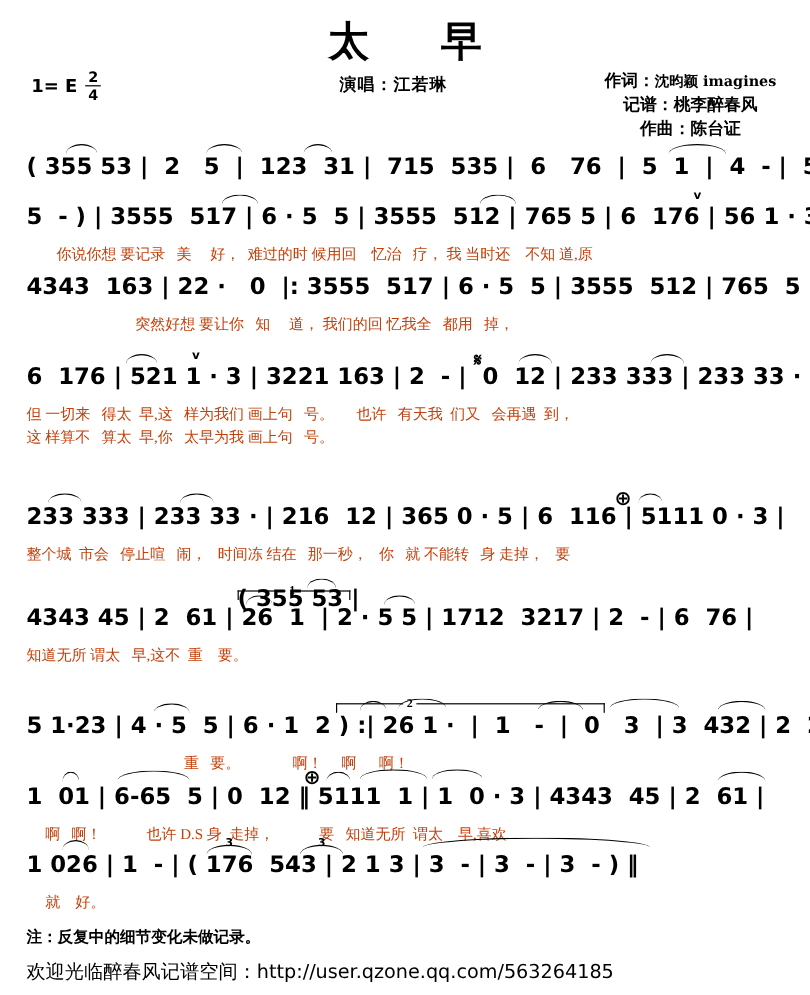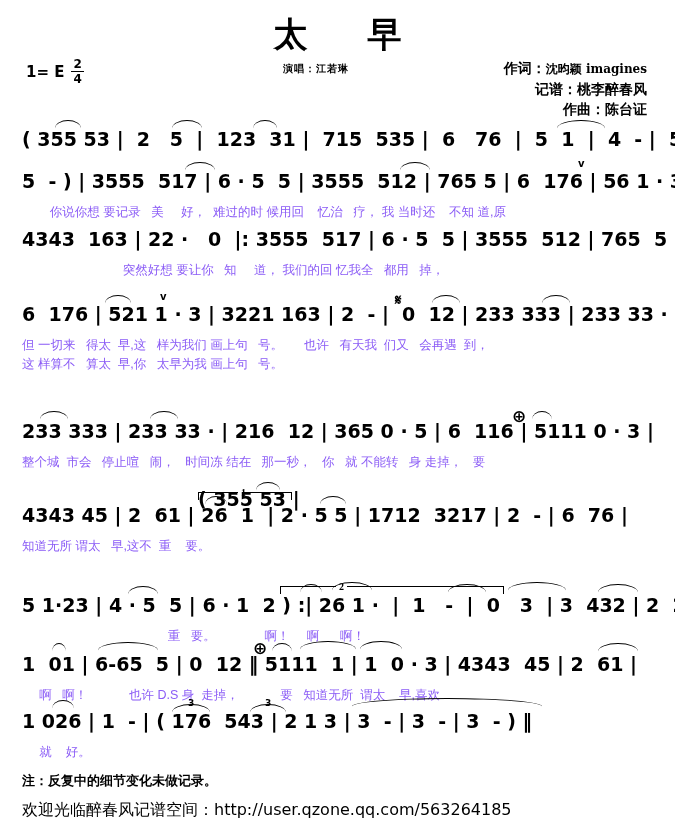--- a/index.html
+++ b/index.html
@@ -25,51 +25,51 @@
     font-family:"DejaVu Sans","Liberation Sans",sans-serif;
     font-size:15px;font-weight:600;
     display:flex;align-items:center;gap:7px;justify-content:flex-end;
   }
   .meter{display:inline-block;text-align:center;line-height:1;font-size:12px;font-weight:700;}
   .meter .num{display:block;padding:0 2px 1px 2px;border-bottom:1.6px solid #000;}
   .meter .den{display:block;padding-top:1px;}
 
   .singer{
     position:absolute;left:283px;top:62px;
-    font-size:10px;font-weight:600;
+    font-size:14px;font-weight:600;
     font-family:"DejaVu Serif","Liberation Serif",serif;
     letter-spacing:1px;
   }
   .credits{
     position:absolute;right:28px;top:58px;
-    text-align:right;
+    text-align:center;
     font-family:"DejaVu Serif","Liberation Serif",serif;
     font-size:14px;font-weight:600;line-height:20px;
   }
   .credits .c-row{white-space:nowrap;}
   .credits .small{font-size:12px;font-weight:600;}
 
   
   .system{position:absolute;left:0;width:675px;}
   .notes{
     position:relative;
     height:34px;
     font-family:"DejaVu Sans","Liberation Sans",sans-serif;
     font-size:19px;font-weight:700;
     white-space:pre;
     letter-spacing:0px;
   }
   .notes .inner{position:absolute;left:22px;top:0;white-space:pre;}
   .lyr{
     position:relative;
     height:19px;
-    font-family:Liberation Sans, sans-serif;
+    font-family:Liberation Serif, serif;
     font-size:12.5px;font-weight:500;
     white-space:pre;
-    color:#8b5cf6;
+    color:#c2410c;
   }
   .lyr .inner{position:absolute;left:22px;top:0;white-space:pre;}
   .slur{position:absolute;border-top:1.6px solid #000;border-radius:60% 60% 0 0 / 100% 100% 0 0;height:9px;}
   .tri{position:absolute;font-size:9px;font-weight:700;}
   .bracket{position:absolute;border-top:1.6px solid #000;border-left:1.6px solid #000;border-right:1.6px solid #000;height:7px;}
   .brnum{position:absolute;font-size:10px;font-weight:700;background:#fff;padding:0 3px;}
   .segno{position:absolute;font-size:15px;font-weight:700;font-family:"DejaVu Sans",sans-serif;}
   .coda{position:absolute;font-size:17px;font-family:"DejaVu Sans",sans-serif;}
   .vmark{position:absolute;font-size:10px;font-weight:700;}
 

